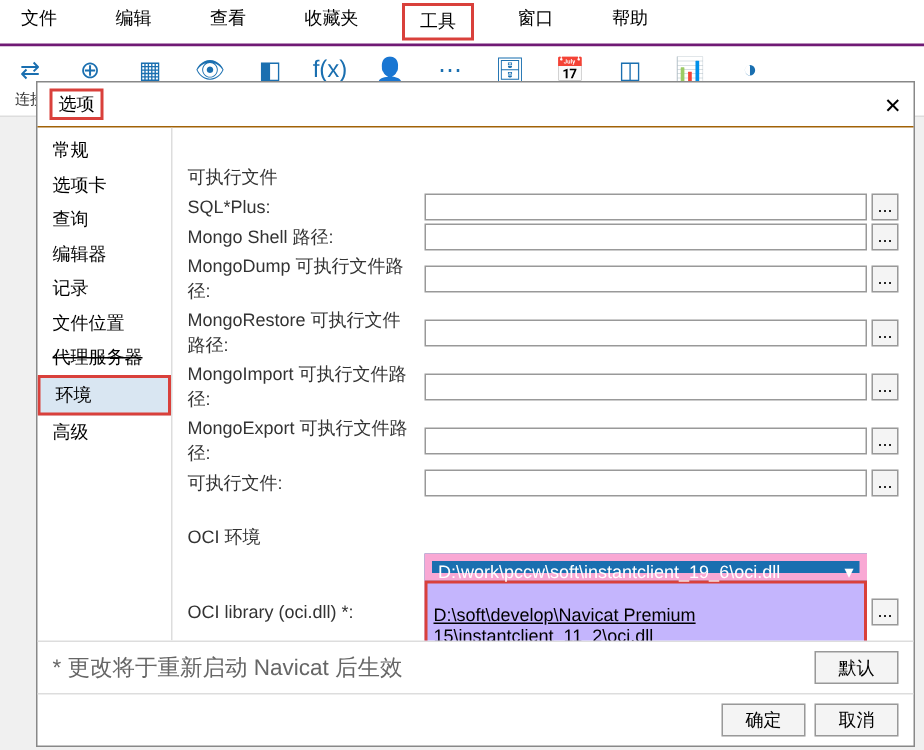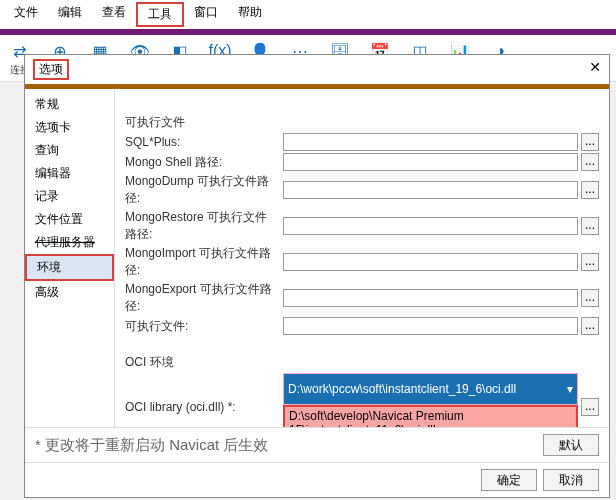--- a/index.html
+++ b/index.html
@@ -1,53 +1,54 @@
 <!DOCTYPE html>
 <html><head>
 <meta charset="utf-8">
 <style>
 * { margin: 0; padding: 0; box-sizing: border-box; font-family: "Microsoft YaHei", sans-serif; font-size: 12px; }
 body { background: #f0f0f0; width: 616px; height: 500px; overflow: hidden; }
-.menubar { background: #fff; border-bottom: 6px solid #701a75; display: flex; padding: 2px 4px; }
+.menubar { background: #fff; border-bottom: 2px solid #701a75; display: flex; padding: 2px 4px; gap: 19px; }
 .menubar span { padding: 2px 10px; cursor: pointer; }
 .box-tools { border: 2px solid #d9403b; }
 .toolbar { background: #fff; display: flex; gap: 4px; padding: 4px 2px; border-bottom: 1px solid #ddd; overflow: hidden; }
 .tbtn { display: flex; flex-direction: column; align-items: center; width: 36px; }
 .tbtn .ico { width: 24px; height: 24px; display: flex; align-items: center; justify-content: center; font-size: 16px; color: #1a6fb0; }
 .tbtn .lbl { font-size: 10px; color: #333; white-space: nowrap; }
 .dlg { position: absolute; left: 24px; top: 54px; right: 6px; bottom: 2px; background: #fff; border: 1px solid #888; display: flex; flex-direction: column; }
-.dlg-hd { display: flex; justify-content: space-between; padding: 4px 8px; border-bottom: 5px solid #a16207; }
+.dlg-hd { display: flex; justify-content: space-between; padding: 4px 8px; border-bottom: 1px solid #a16207; align-items: center; }
 .dlg-hd .ttl { border: 2px solid #d9403b; padding: 0 4px; }
 .closebtn { cursor: pointer; font-size: 14px; }
 .dlg-body { flex: 1; display: flex; overflow: hidden; }
 .side { width: 90px; border-right: 1px solid #ddd; padding: 4px 0; }
 .side div { padding: 3px 10px; cursor: pointer; }
 .side .sel { background: #d9e6f2; border: 2px solid #d9403b; }
 .strike { text-decoration: line-through; }
 .main { flex: 1; padding: 6px 10px; overflow: hidden; }
 .sect { color: #333; margin: 19px 0 2px 0; }
 .row { display: flex; align-items: center; margin: 2px 0; }
 .row .lab { width: 158px; text-align: left; padding-right: 8px; color: #333; }
 .row input { flex: 1; border: 1px solid #999; height: 18px; padding: 0 4px; font-size: 11px; }
 .row .dots { width: 18px; height: 18px; border: 1px solid #999; margin-left: 3px; background: #f4f4f4; text-align: center; line-height: 14px; cursor: pointer; }
 .oci-sel { position: relative; flex: 1; }
-.oci-sel .selval { background: #1a6fb0; color: #fff; border: 1px solid #f9a8d4; height: 32px; padding: 0 4px; display: flex; align-items: center; justify-content: space-between; }
-.oci-sel .opt { border: 2px solid #d9403b; padding: 2px 4px; background: #fca5a5; color: #000; }
+.oci-sel .selval { background: #1a6fb0; color: #fff; border: 5px solid #f9a8d4; height: 18px; padding: 0 4px; display: flex; justify-content: space-between; }
+.oci-sel .opt { border: 2px solid #d9403b; padding: 14px 4px; background: #c4b5fd; color: #000; text-decoration: underline; }
 .foot { border-top: 1px solid #ddd; padding: 6px 10px; display: flex; align-items: center; justify-content: space-between; }
 .note { color: #666; font-size: 15px; }
 .btns { display: flex; gap: 6px; align-items: center; }
 .btns button { width: 56px; height: 22px; border: 1px solid #999; background: #f4f4f4; cursor: pointer; }
 </style>
 </head>
 <body>
 
 <div class="menubar">
   <span>文件</span>
   <span>编辑</span>
   <span>查看</span>
+  <span>收藏夹</span>
   <span class="box-tools">工具</span>
   <span>窗口</span>
   <span>帮助</span>
 </div>
 
 <div class="toolbar" id="tb">
     <div class="tbtn">
       <span class="ico">⇄</span>
       <span class="lbl">连接</span>
     </div>

